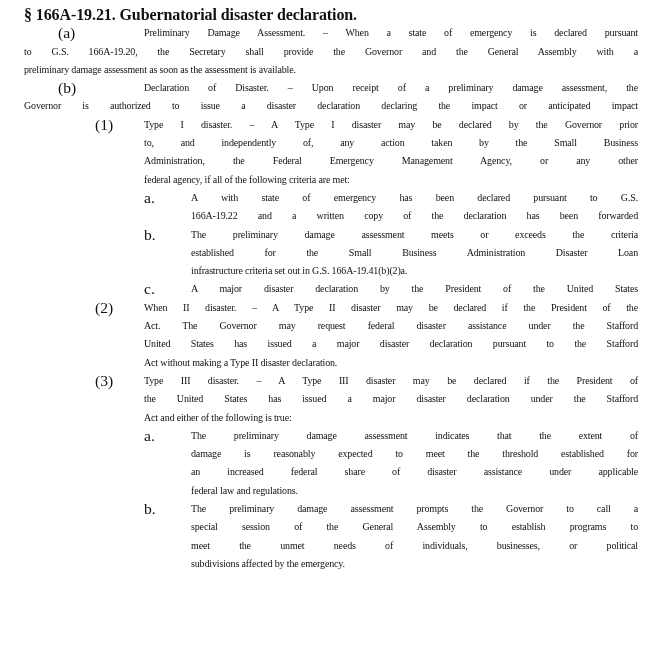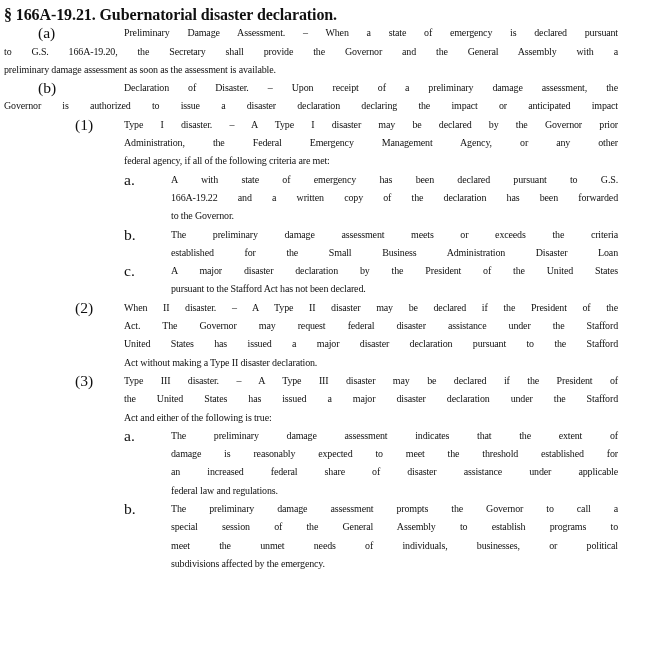--- a/index.html
+++ b/index.html
@@ -1,21 +1,21 @@
 <!DOCTYPE html>
 <html><head>
 <meta charset="utf-8">
 <style>
   html, body { margin: 0; padding: 0; background: #ffffff; }
   body {
     width: 650px; height: 655px; overflow: hidden; position: relative;
     font-family: "Liberation Serif", "DejaVu Serif", serif;
     color: #111111;
   }
-  .page { position: absolute; left: 4px; top: 6px; width: 614px; }
+  .page { position: absolute; left: 24px; top: 6px; width: 614px; }
   .title {
     font-weight: bold; font-size: 16px; line-height: 18.3px; height: 18.3px;
     white-space: nowrap; letter-spacing: -0.1px;
   }
   .ln {
     font-size: 10px; line-height: 18.3px; height: 18.3px;
     white-space: nowrap; overflow: visible;
     text-align: justify; text-align-last: justify;
     letter-spacing: -0.15px;
   }
@@ -50,41 +50,41 @@
   <div>
     <div class="sub-first">
       <span class="lead">(b)</span>
       <div class="rest ln">Declaration of Disaster. – Upon receipt of a preliminary damage assessment, the</div>
     </div>
     <div class="ln">Governor is authorized to issue a disaster declaration declaring the impact or anticipated impact</div>
 
     <div class="num">
       <span class="lbl">(1)</span>
       <div class="ln">Type I disaster. – A Type I disaster may be declared by the Governor prior</div>
+      <div class="ln">to, and independently of, any action taken by the Small Business</div>
       <div class="ln">Administration, the Federal Emergency Management Agency, or any other</div>
       <div class="ln last">federal agency, if all of the following criteria are met:</div>
     </div>
 
     <div class="let">
       <span class="lbl">a.</span>
       <div class="ln">A with state of emergency has been declared pursuant to G.S.</div>
       <div class="ln">166A-19.22 and a written copy of the declaration has been forwarded</div>
-      <div class="ln last">to the Governor.</div>
     </div>
 
     <div class="let">
       <span class="lbl">b.</span>
       <div class="ln">The preliminary damage assessment meets or exceeds the criteria</div>
       <div class="ln">established for the Small Business Administration Disaster Loan</div>
+      <div class="ln last">infrastructure criteria set out in G.S. 166A-19.41(b)(2)a.</div>
     </div>
 
     <div class="let">
       <span class="lbl">c.</span>
       <div class="ln">A major disaster declaration by the President of the United States</div>
-      <div class="ln last">pursuant to the Stafford Act has not been declared.</div>
     </div>
 
     <div class="num">
       <span class="lbl">(2)</span>
       <div class="ln">When II disaster. – A Type II disaster may be declared if the President of the</div>
       <div class="ln">Act. The Governor may request federal disaster assistance under the Stafford</div>
       <div class="ln">United States has issued a major disaster declaration pursuant to the Stafford</div>
       <div class="ln last">Act without making a Type II disaster declaration.</div>
     </div>
 

